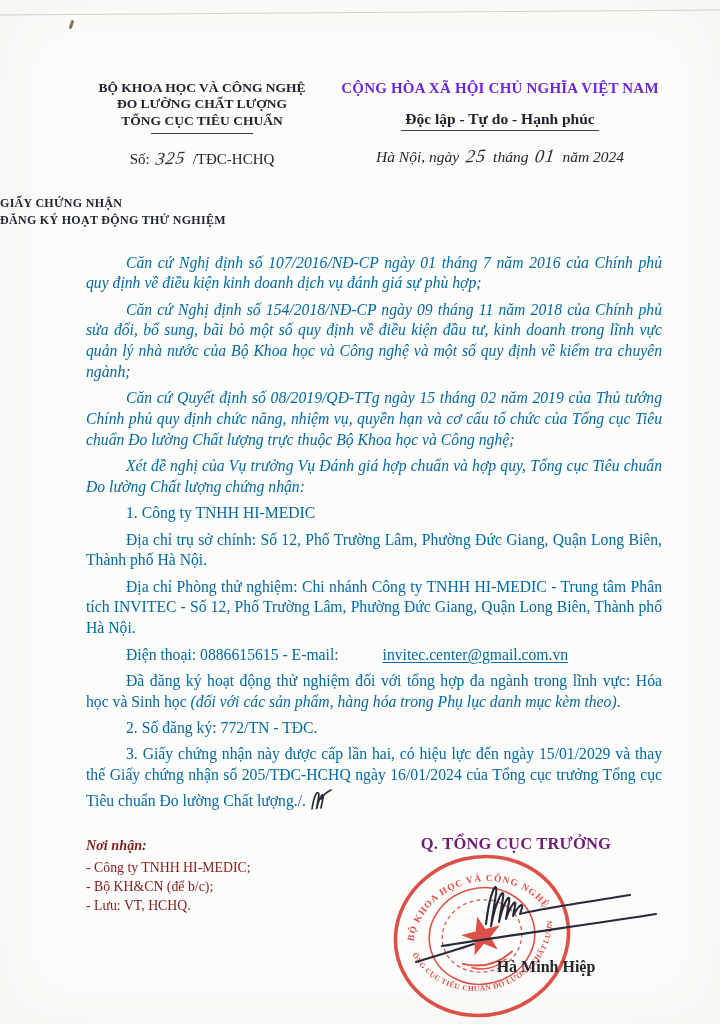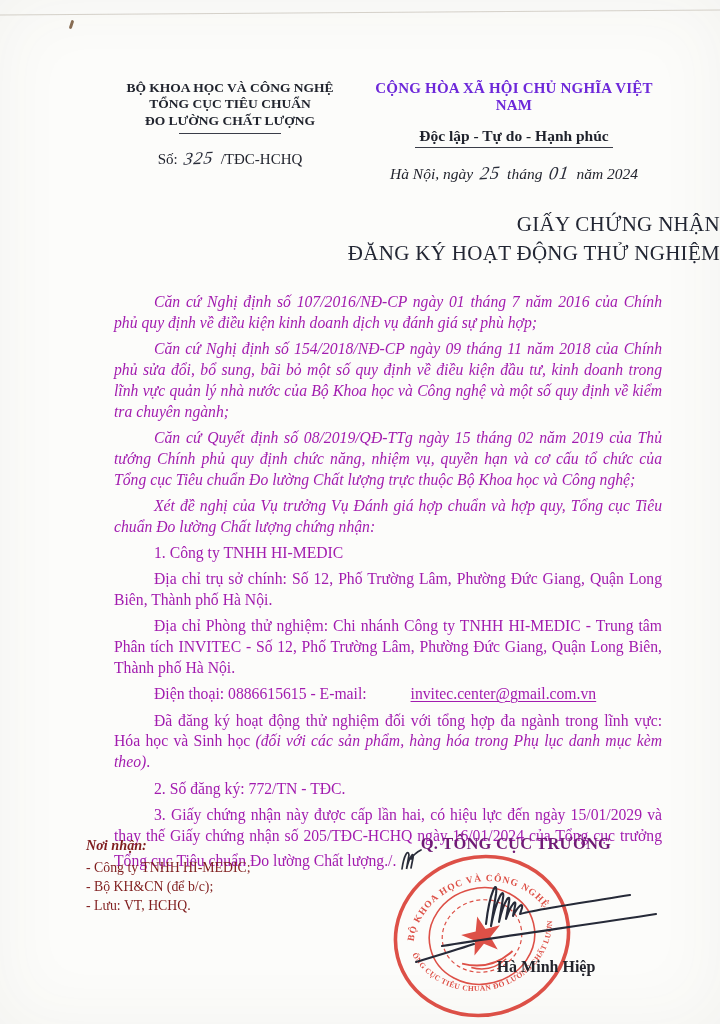--- a/index.html
+++ b/index.html
@@ -6,43 +6,42 @@
   html,body { width:720px; height:1024px; }
   body {
     font-family: "Liberation Serif", "DejaVu Serif", serif;
     background:#e8e6e1;
   }
   .page {
     position:relative; width:720px; height:1024px; overflow:hidden;
     background:#fcfcfa;
     color:#26272e;
     box-shadow: inset 0 0 70px rgba(80,75,60,0.05);
-    padding-left: 28px;
   }
   .scan-line { position:absolute; top:12px; left:-6px; width:734px; border-top:1px solid #c8c3b9; transform:rotate(-0.4deg); opacity:.75; }
   .scan-speck { position:absolute; left:70px; top:20px; width:3px; height:9px; background:#6b4a2a; border-radius:2px; transform:rotate(18deg); opacity:.8; }
 
   
   .doc-header { display:flex; padding:80px 56px 0 84px; }
   .header-left { width:236px; text-align:center; }
   .hl-line { font-weight:bold; font-size:13.5px; line-height:1.22; color:#21242e; }
   .hl-rule { width:102px; border-top:1.5px solid #3a3d48; margin:4px auto 0; }
   .doc-number { margin-top:14px; font-size:15px; color:#22242e; white-space:nowrap; }
   .header-right { flex:1; text-align:center; padding-left:16px; }
   .hr-line1 { font-weight:bold; font-size:15px; color:#6d28d9; letter-spacing:.2px; }
   .hr-line2 { font-weight:bold; font-size:15.5px; color:#1f222c; display:inline-block; border-bottom:1.5px solid #3a3d48; padding:1px 4px 2px; margin-top:12px; }
   .date-line { margin-top:15px; font-style:italic; font-size:15.5px; color:#23252f; white-space:nowrap; }
 
   .hand { font-style:italic; font-size:1.18em; letter-spacing:1px; display:inline-block; transform:skewX(-10deg) rotate(-3deg); color:#2a2d3a; padding:0 3px; }
 
   
-  .doc-title { text-align:right; margin-top:26px; font-weight:normal; font-size:21px; line-height:1.4; color:#222633; letter-spacing:.3px; }
+  .doc-title { text-align:left; margin-top:26px; font-weight:bold; font-size:12px; line-height:1.4; color:#222633; letter-spacing:.3px; }
 
   
-  .doc-body { padding:18px 58px 0 86px; font-size:15.7px; line-height:20.8px; text-align:justify; color:#a21caf; }
+  .doc-body { padding:18px 58px 0 86px; font-size:15.7px; line-height:20.8px; text-align:justify; color:#0369a1; }
   .doc-body p { margin:5.5px 0; text-indent:40px; }
   .recital { font-style:italic; }
   .bold { font-weight:normal; }
   .italic { font-style:italic; }
   .email { text-decoration:underline; text-underline-offset:2px;margin-left:40px; }
   .paraph-svg { vertical-align:-6px; margin-left:2px; }
 
   
   .doc-footer { position:absolute; left:0; top:832px; width:720px; height:192px; }
   .recipients { position:absolute; left:86px; top:4px; font-size:13.8px; line-height:1.38; color:#7f1d1d; }
@@ -55,22 +54,22 @@
 </head>
 <body>
 
 <div class="page">
   <div class="scan-line"></div>
   <div class="scan-speck"></div>
 
   <header class="doc-header">
     <div class="header-left">
       <div class="hl-line">BỘ KHOA HỌC VÀ CÔNG NGHỆ</div>
+      <div class="hl-line">ĐO LƯỜNG CHẤT LƯỢNG</div>
       <div class="hl-line">TỔNG CỤC TIÊU CHUẨN</div>
-      <div class="hl-line">ĐO LƯỜNG CHẤT LƯỢNG</div>
       <div class="hl-rule"></div>
       <div class="doc-number">
         <span>Số:</span>
         <span class="hand">325</span>
         <span>/TĐC-HCHQ</span>
       </div>
     </div>
     <div class="header-right">
       <div class="hr-line1">CỘNG HÒA XÃ HỘI CHỦ NGHĨA VIỆT NAM</div>
       <div><span class="hr-line2">Độc lập - Tự do - Hạnh phúc</span></div>

